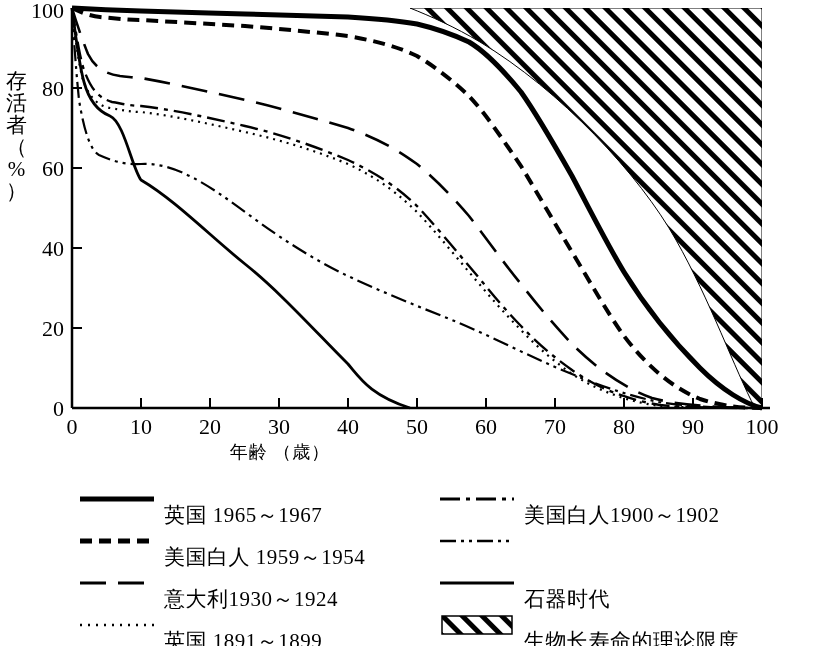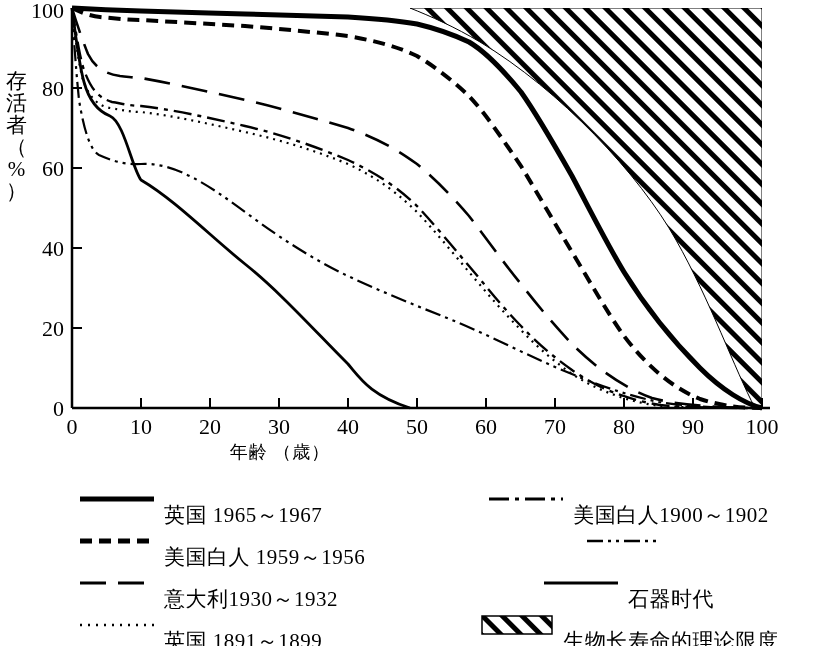--- a/index.html
+++ b/index.html
@@ -6,21 +6,21 @@
   body{width:834px;height:646px;font-family:"Liberation Serif",serif;color:#000;position:relative;overflow:hidden;}
   #chart-root{position:absolute;left:0;top:0;width:834px;height:646px;}
   .axis-label{position:absolute;font-size:21px;letter-spacing:1px;}
   #ylabel{left:2px;top:70px;width:30px;text-align:center;line-height:1.05;font-size:21px;}
   #ylabel span{display:block;}
   #xlabel{left:0;top:440px;width:560px;text-align:center;font-size:18px;}
   .legend{position:absolute;left:78px;top:478px;width:740px;}
   .legend-row{display:flex;align-items:center;height:42px;}
   .legend-item{display:flex;align-items:center;}
   .legend-item.col1{width:360px;}
-  .legend-item.col2{width:380px;justify-content:center;}
+  .legend-item.col2{width:380px;}
   .sample{width:78px;height:20px;position:relative;margin-right:8px;flex:0 0 78px;}
   .legend-text{font-size:21px;white-space:nowrap;letter-spacing:0.5px;margin-top:32px;}
   svg{display:block;}
 </style>
 </head>
 <body>
 
 <div id="chart-root">
 
   <div class="axis-label" id="ylabel">
@@ -135,39 +135,39 @@
       </div>
     </div>
 
     <div class="legend-row">
       <div class="legend-item col1">
         <span class="sample">
           <svg width="78" height="20">
               <line x1="2" y1="10" x2="76" y2="10" stroke="#000" stroke-width="5" stroke-dasharray="12,7"></line>
             </svg>
         </span>
-        <span class="legend-text">美国白人 1959～1956</span>
+        <span class="legend-text">美国白人 1959～1954</span>
       </div>
       <div class="legend-item col2">
         <span class="sample">
           <svg width="78" height="20">
               <line x1="2" y1="10" x2="76" y2="10" stroke="#000" stroke-width="2.5" stroke-dasharray="16,5,3,5,3,5"></line>
             </svg>
         </span>
       </div>
     </div>
 
     <div class="legend-row">
       <div class="legend-item col1">
         <span class="sample">
           <svg width="78" height="20">
               <line x1="2" y1="10" x2="76" y2="10" stroke="#000" stroke-width="3" stroke-dasharray="26,12"></line>
             </svg>
         </span>
-        <span class="legend-text">意大利1930～1932</span>
+        <span class="legend-text">意大利1930～1924</span>
       </div>
       <div class="legend-item col2">
         <span class="sample">
           <svg width="78" height="20">
               <line x1="2" y1="10" x2="76" y2="10" stroke="#000" stroke-width="3"></line>
             </svg>
         </span>
         <span class="legend-text">石器时代</span>
       </div>
     </div>

